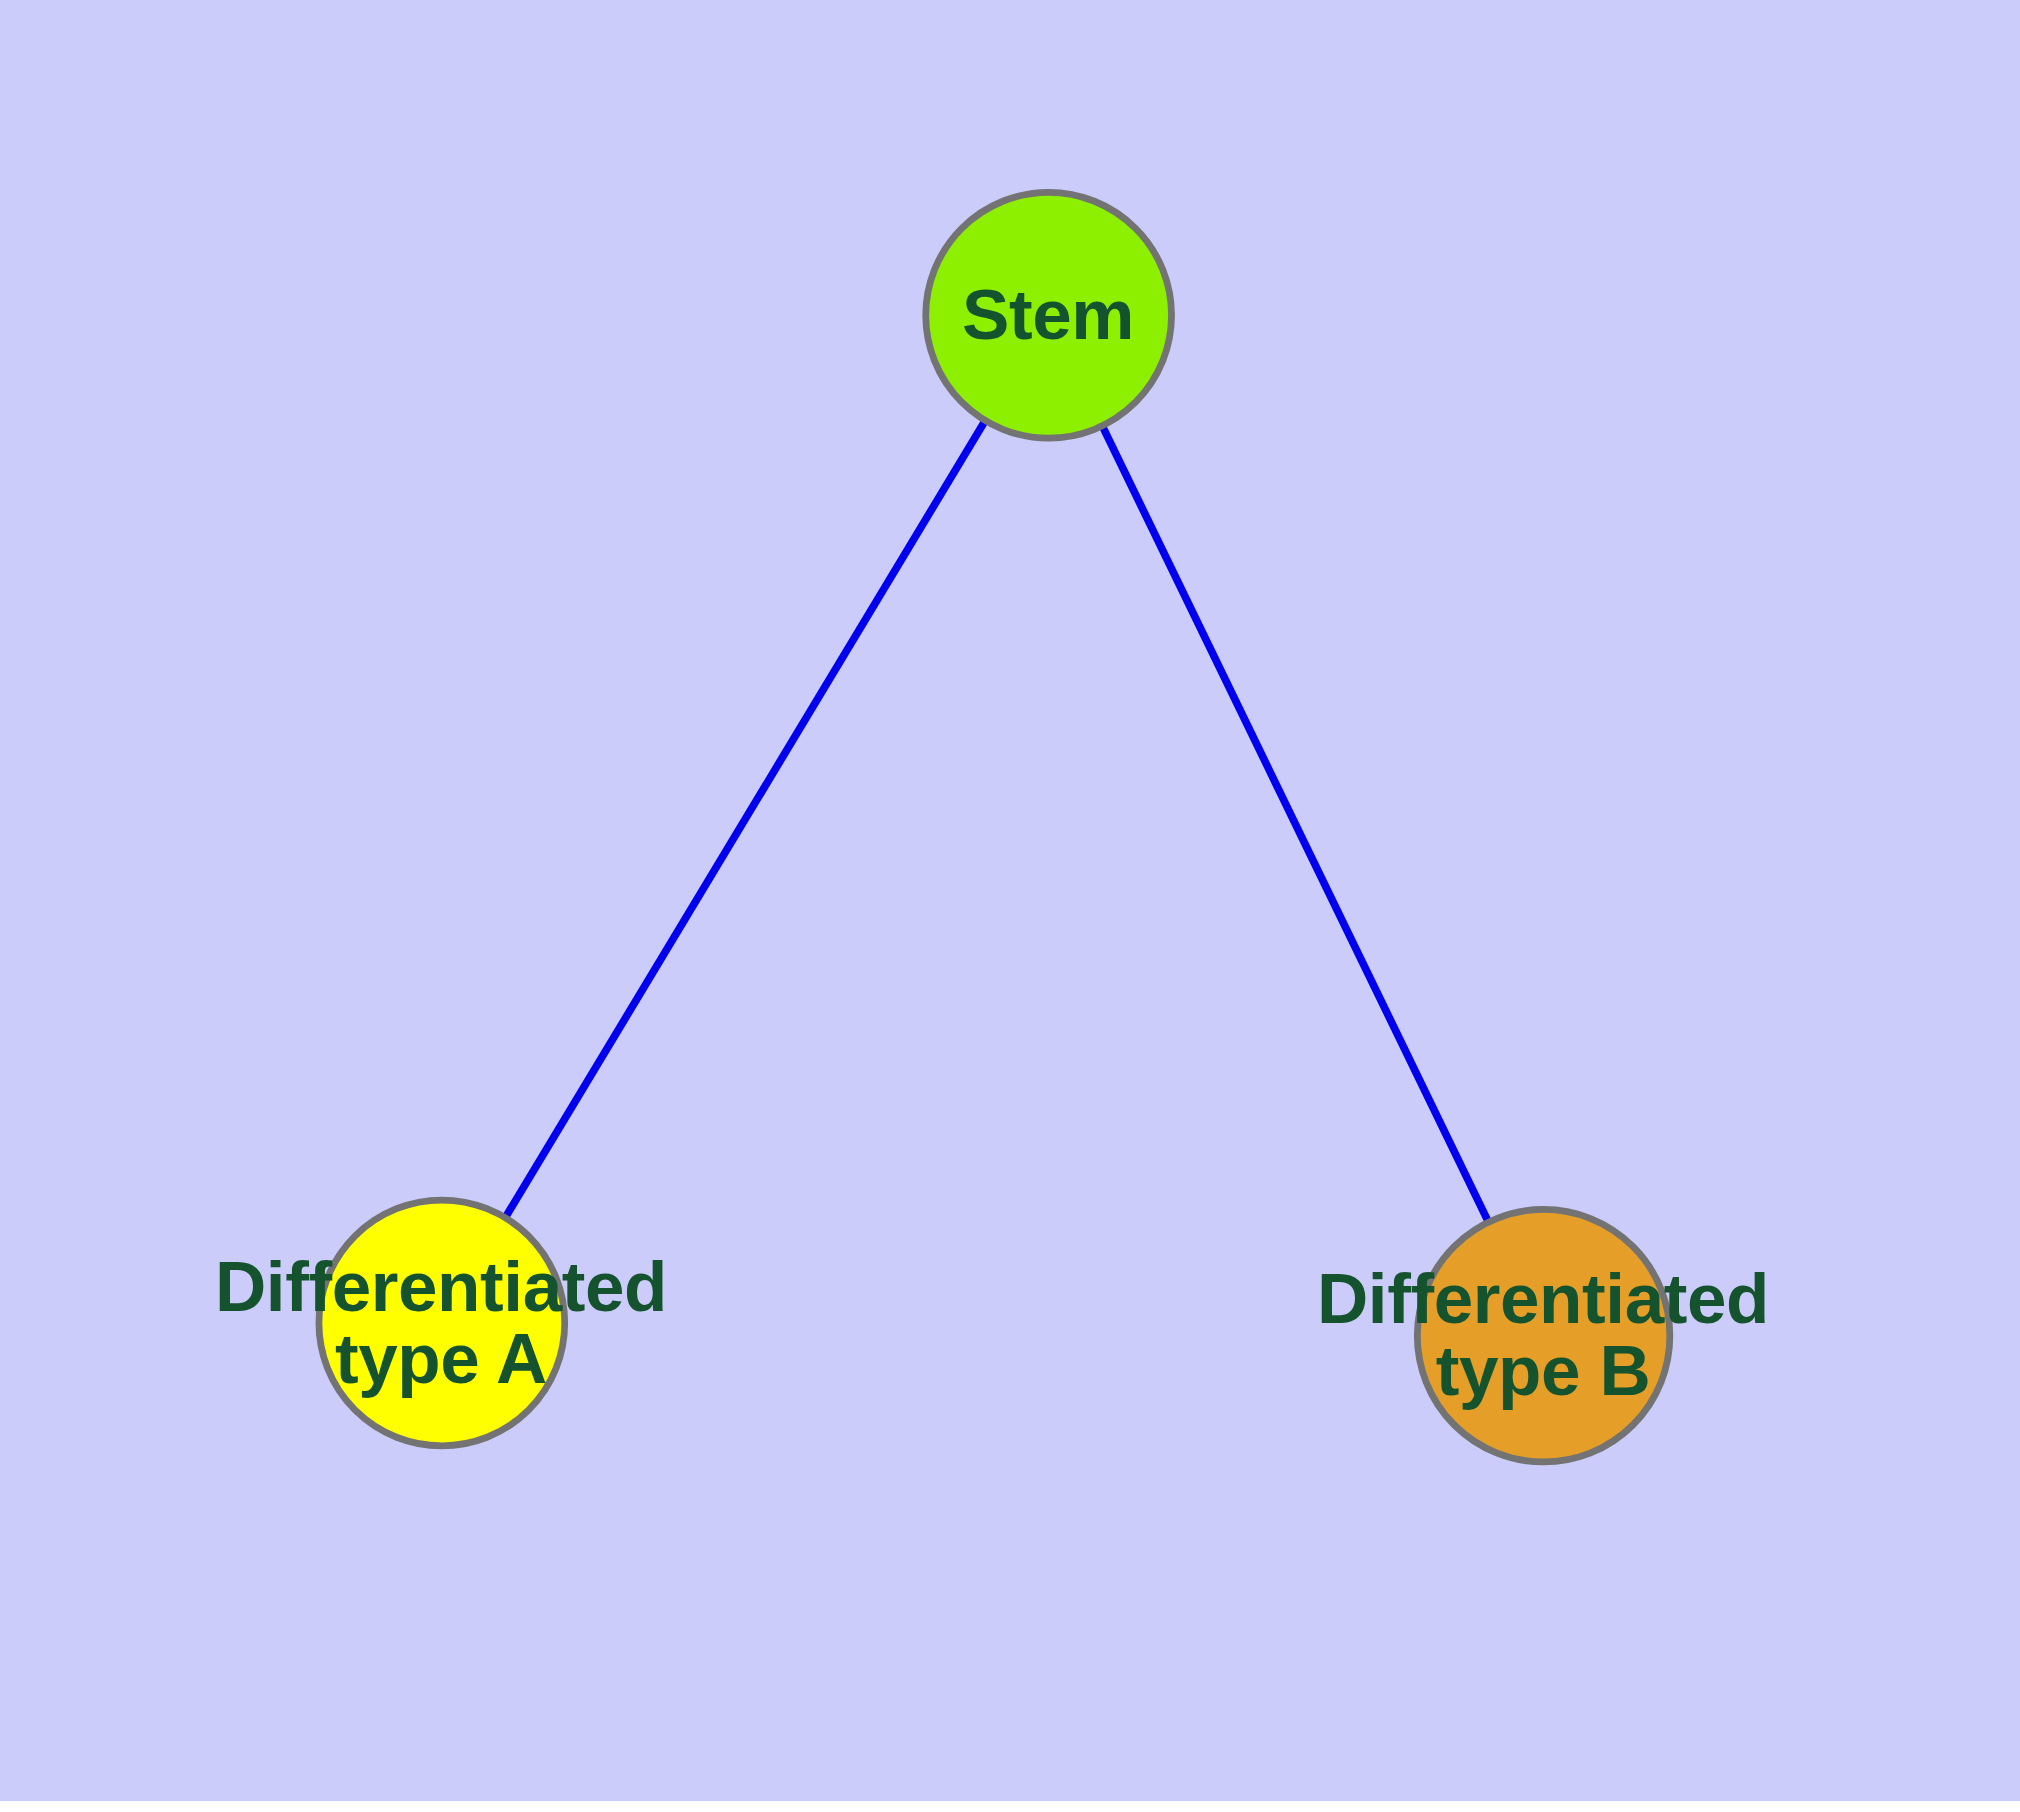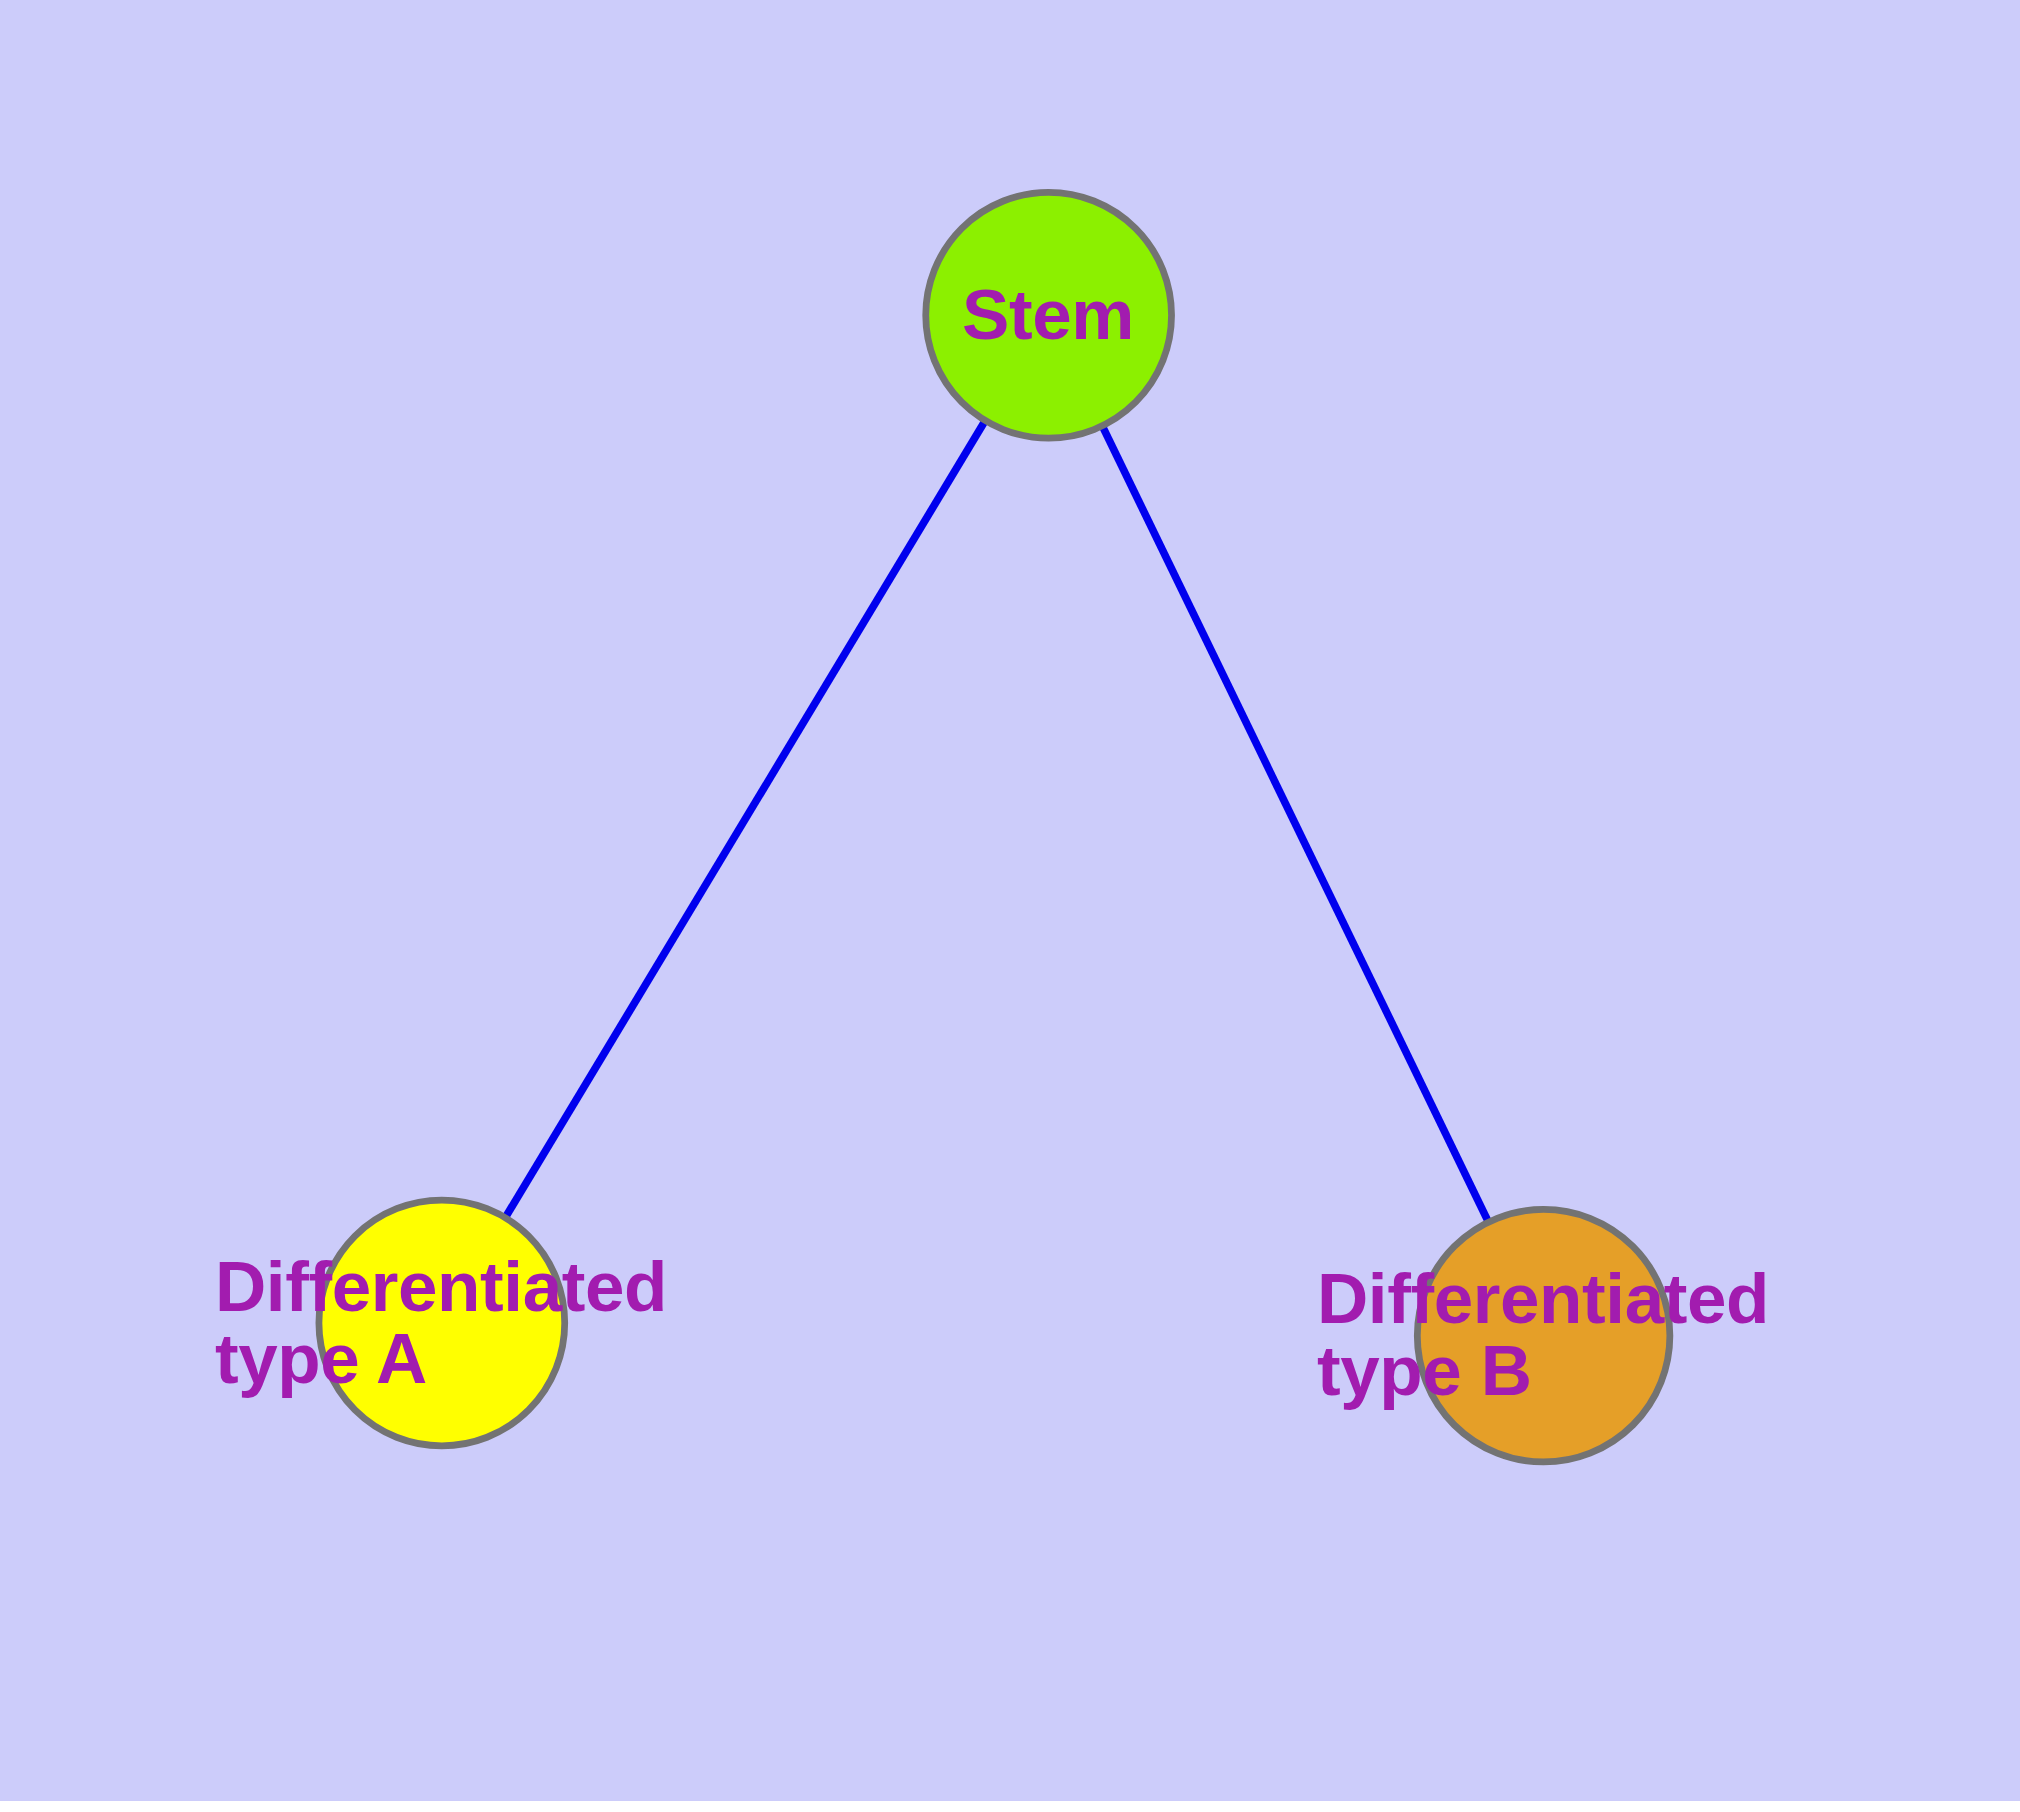--- a/index.html
+++ b/index.html
@@ -25,22 +25,23 @@
   }
   #graph-svg {
     position: absolute;
     left: 0;
     top: 0;
     width: 2021px;
     height: 1812px;
   }
   .node-label {
     position: absolute;
-    color: #a21caf;
+    color: #14532d;
     font-weight: bold;
+    text-align: center;
     line-height: 1.02;
     white-space: pre;
     letter-spacing: -0.4px;
     pointer-events: none;
     -webkit-font-smoothing: antialiased;
   }
 </style>
 </head>
 <body>
 

